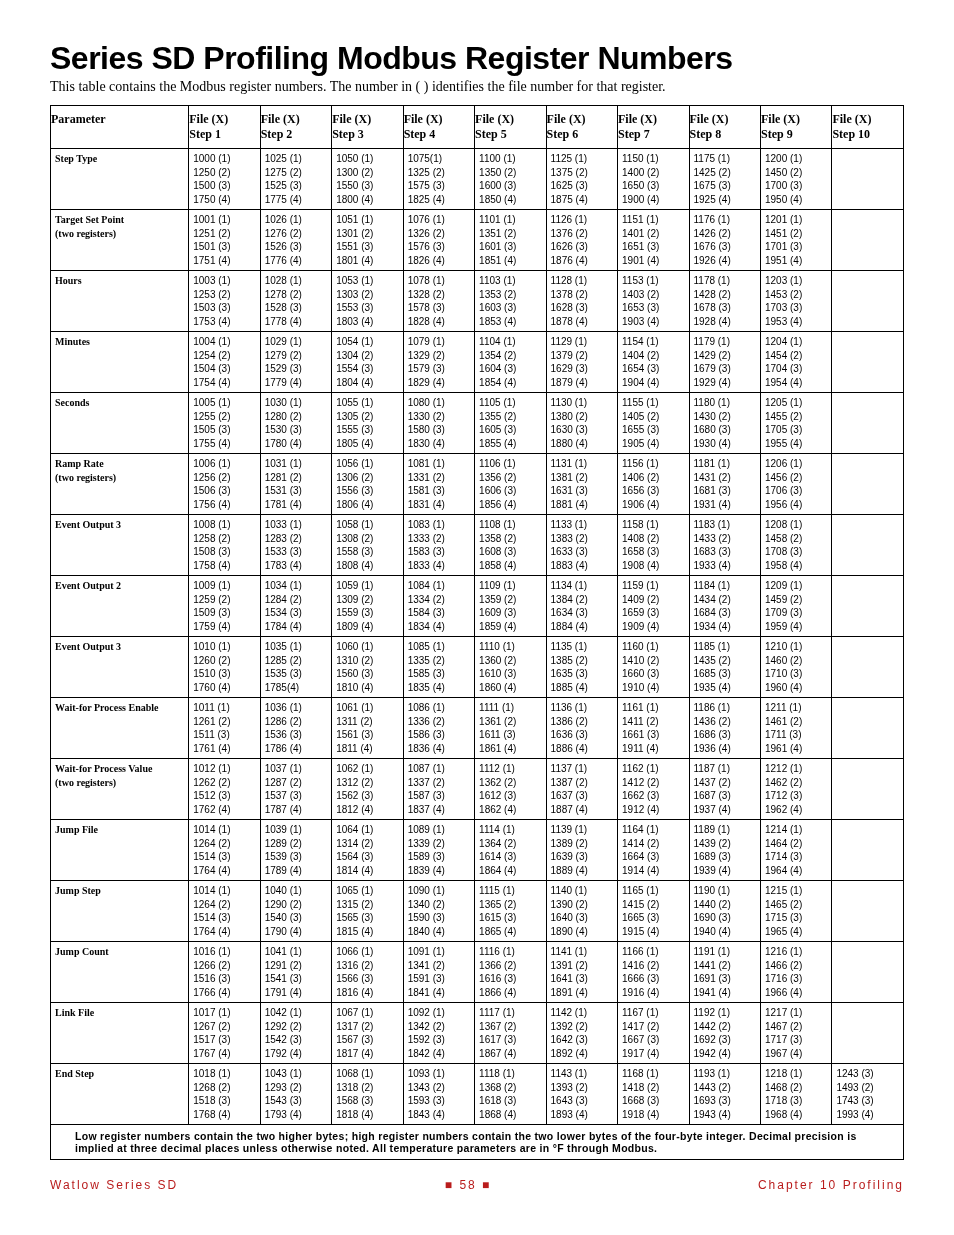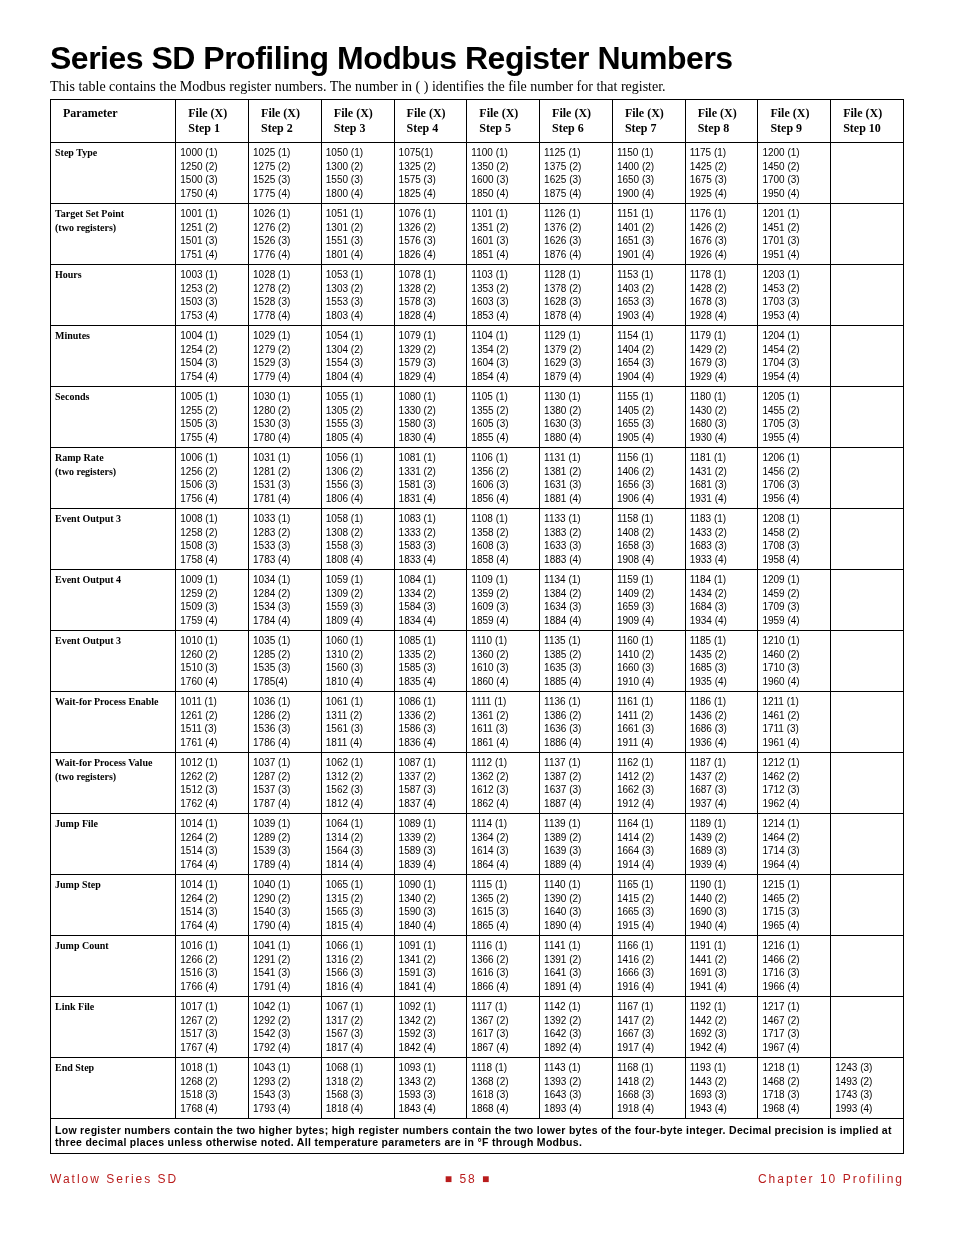--- a/index.html
+++ b/index.html
@@ -13,39 +13,39 @@
   }
   h1 {
     font-family: Liberation Sans, sans-serif;
     font-weight: bold;
     font-size: 32px;
     margin: 0 0 2px 0;
     letter-spacing: -0.5px;
   }
   .subtitle {
     font-size: 14px;
-    margin-bottom: 4px;
+    margin-bottom: 10px;
   }
   table {
     border-collapse: collapse;
     width: 100%;
     font-size: 10px;
     font-family: Arial, Helvetica, sans-serif;
   }
   th, td {
     border: 1px solid #000;
     padding: 3px 4px;
     vertical-align: top;
     text-align: left;
   }
   th {
     font-family: Georgia, 'Times New Roman', serif;
     font-weight: bold;
     font-size: 12px;
-    padding: 6px 12px;
+    padding: 6px 0;
   }
   td.paramcell {
     font-family: Georgia, 'Times New Roman', serif;
     font-weight: bold;
     font-size: 10px;
     line-height: 1.4;
     white-space: normal;
   }
   td.paramcell .sub {
     font-weight: bold;
@@ -53,21 +53,21 @@
   }
   td.datacell {
     line-height: 1.35;
     white-space: nowrap;
   }
   .footnote-row td {
     font-family: Arial, Helvetica, sans-serif;
     font-weight: bold;
     font-size: 10.5px;
     letter-spacing: 0.3px;
-    padding: 5px 4px;
+    padding: 5px 24px;
   }
   .footer {
     margin-top: 18px;
     font-family: Arial, Helvetica, sans-serif;
     font-size: 12px;
     letter-spacing: 2px;
     display: flex;
     justify-content: space-between;
     color: #b91c1c;
   }
@@ -180,21 +180,21 @@
         <td class="datacell">1058 (1)<br>1308 (2)<br>1558 (3)<br>1808 (4)</td>
         <td class="datacell">1083 (1)<br>1333 (2)<br>1583 (3)<br>1833 (4)</td>
         <td class="datacell">1108 (1)<br>1358 (2)<br>1608 (3)<br>1858 (4)</td>
         <td class="datacell">1133 (1)<br>1383 (2)<br>1633 (3)<br>1883 (4)</td>
         <td class="datacell">1158 (1)<br>1408 (2)<br>1658 (3)<br>1908 (4)</td>
         <td class="datacell">1183 (1)<br>1433 (2)<br>1683 (3)<br>1933 (4)</td>
         <td class="datacell">1208 (1)<br>1458 (2)<br>1708 (3)<br>1958 (4)</td>
         <td class="datacell"></td>
       </tr>
       <tr>
-        <td class="paramcell">Event Output 4</td>
+        <td class="paramcell">Event Output 2</td>
         <td class="datacell">1009 (1)<br>1259 (2)<br>1509 (3)<br>1759 (4)</td>
         <td class="datacell">1034 (1)<br>1284 (2)<br>1534 (3)<br>1784 (4)</td>
         <td class="datacell">1059 (1)<br>1309 (2)<br>1559 (3)<br>1809 (4)</td>
         <td class="datacell">1084 (1)<br>1334 (2)<br>1584 (3)<br>1834 (4)</td>
         <td class="datacell">1109 (1)<br>1359 (2)<br>1609 (3)<br>1859 (4)</td>
         <td class="datacell">1134 (1)<br>1384 (2)<br>1634 (3)<br>1884 (4)</td>
         <td class="datacell">1159 (1)<br>1409 (2)<br>1659 (3)<br>1909 (4)</td>
         <td class="datacell">1184 (1)<br>1434 (2)<br>1684 (3)<br>1934 (4)</td>
         <td class="datacell">1209 (1)<br>1459 (2)<br>1709 (3)<br>1959 (4)</td>
         <td class="datacell"></td>

